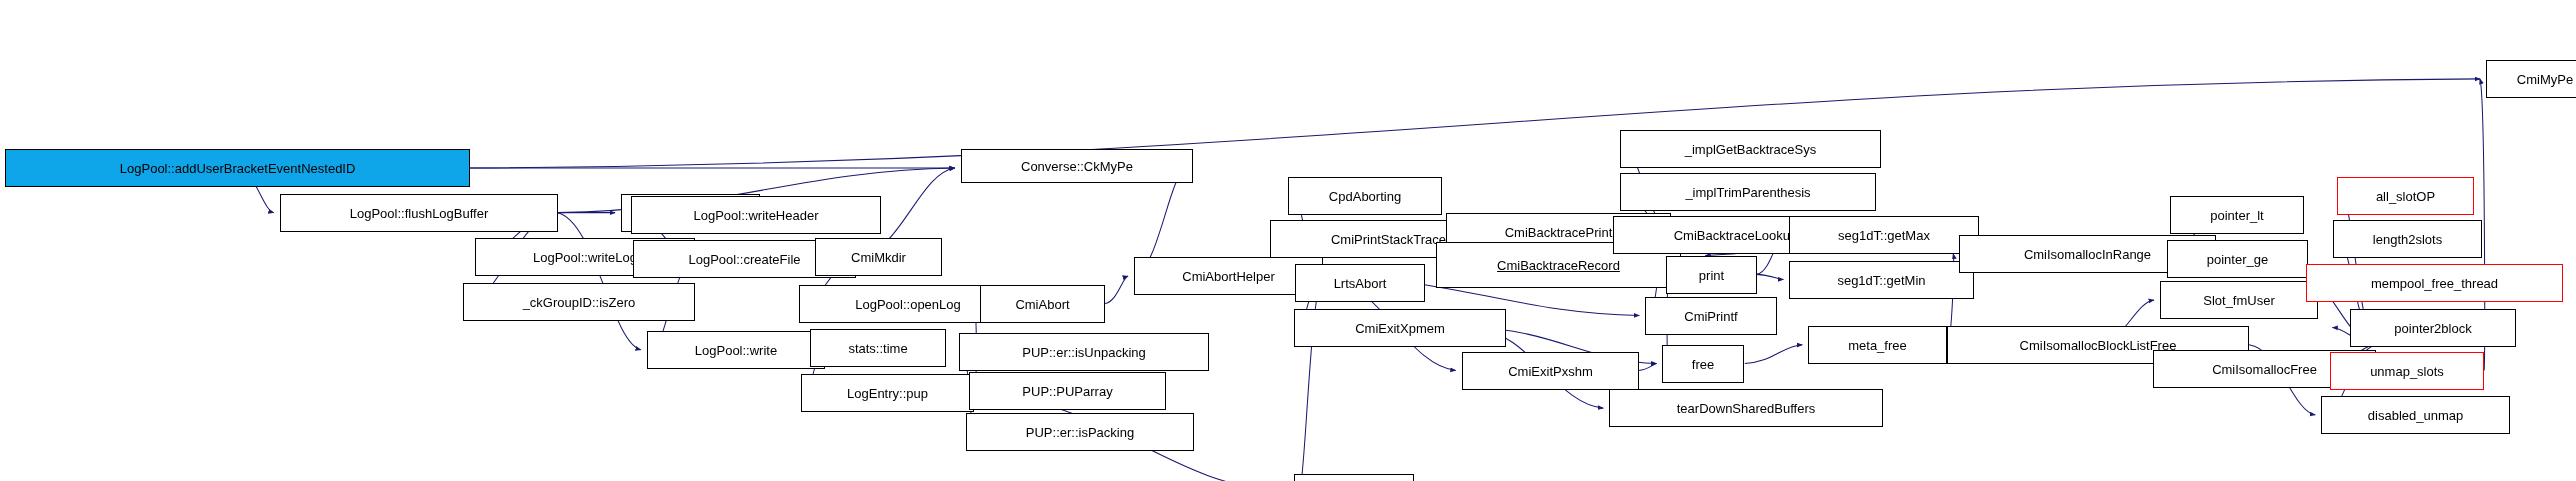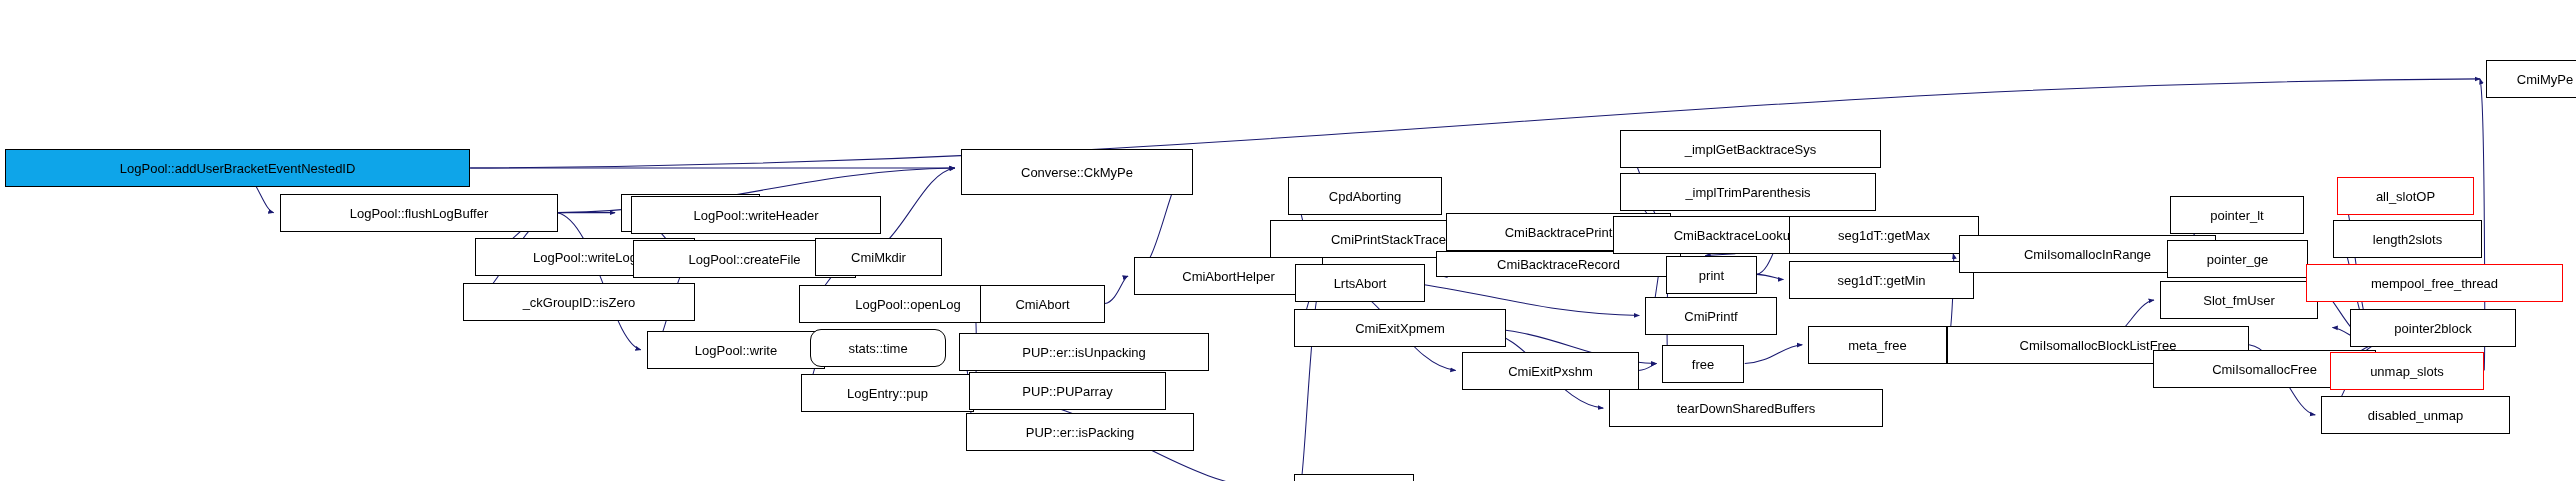--- a/index.html
+++ b/index.html
@@ -109,36 +109,36 @@
       </div>
       <div class="node" style="left: 815px; top: 238px; width: 127px; height: 38px;">
         <span>CmiMkdir</span>
       </div>
       <div class="node" style="left: 799px; top: 285px; width: 218px; height: 38px;">
         <span>LogPool::openLog</span>
       </div>
       <div class="node" style="left: 647px; top: 331px; width: 178px; height: 38px;">
         <span>LogPool::write</span>
       </div>
-      <div class="node" style="left: 810px; top: 329px; width: 136px; height: 38px; border-radius: 11px;">
+      <div class="node" style="left: 810px; top: 329px; width: 136px; height: 38px;">
         <span>stats::time</span>
       </div>
       <div class="node" style="left: 801px; top: 374px; width: 173px; height: 38px;">
         <span>LogEntry::pup</span>
       </div>
       <div class="node" style="left: 959px; top: 333px; width: 250px; height: 38px;">
         <span>PUP::er::isUnpacking</span>
       </div>
       <div class="node" style="left: 969px; top: 372px; width: 197px; height: 38px;">
         <span>PUP::PUParray</span>
       </div>
       <div class="node" style="left: 966px; top: 413px; width: 228px; height: 38px;">
         <span>PUP::er::isPacking</span>
       </div>
-      <div class="node" style="left: 961px; top: 149px; width: 232px; height: 46px;">
+      <div class="node" style="left: 961px; top: 149px; width: 232px; height: 34px;">
         <span>Converse::CkMyPe</span>
       </div>
       <div class="node" style="left: 980px; top: 285px; width: 125px; height: 38px;">
         <span>CmiAbort</span>
       </div>
       <div class="node" style="left: 1294px; top: 474px; width: 120px; height: 38px;"></div>
       <div class="node" style="left: 1134px; top: 257px; width: 189px; height: 38px;">
         <span>CmiAbortHelper</span>
       </div>
       <div class="node" style="left: 1288px; top: 177px; width: 154px; height: 38px;">
@@ -152,21 +152,21 @@
       </div>
       <div class="node" style="left: 1294px; top: 309px; width: 212px; height: 38px;">
         <span>CmiExitXpmem</span>
       </div>
       <div class="node" style="left: 1462px; top: 352px; width: 177px; height: 38px;">
         <span>CmiExitPxshm</span>
       </div>
       <div class="node" style="left: 1446px; top: 213px; width: 225px; height: 38px;">
         <span>CmiBacktracePrint</span>
       </div>
-      <div class="node" style="left: 1436px; top: 251px; width: 245px; height: 26px;">
+      <div class="node" style="left: 1436px; top: 242px; width: 245px; height: 46px; text-decoration: underline;">
         <span>CmiBacktraceRecord</span>
       </div>
       <div class="node" style="left: 1620px; top: 130px; width: 261px; height: 38px;">
         <span>_implGetBacktraceSys</span>
       </div>
       <div class="node" style="left: 1620px; top: 173px; width: 256px; height: 38px;">
         <span>_implTrimParenthesis</span>
       </div>
       <div class="node" style="left: 1613px; top: 216px; width: 245px; height: 38px;">
         <span>CmiBacktraceLookup</span>

